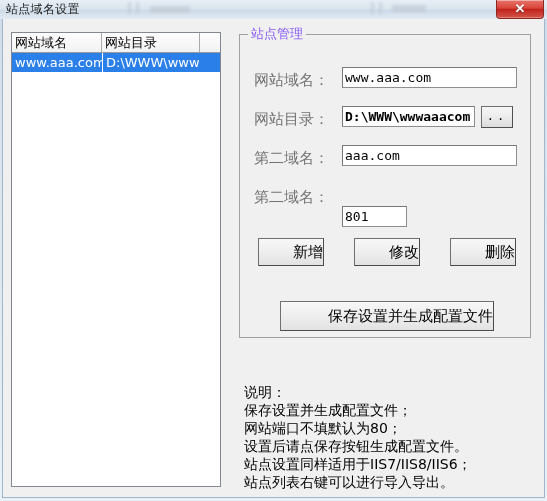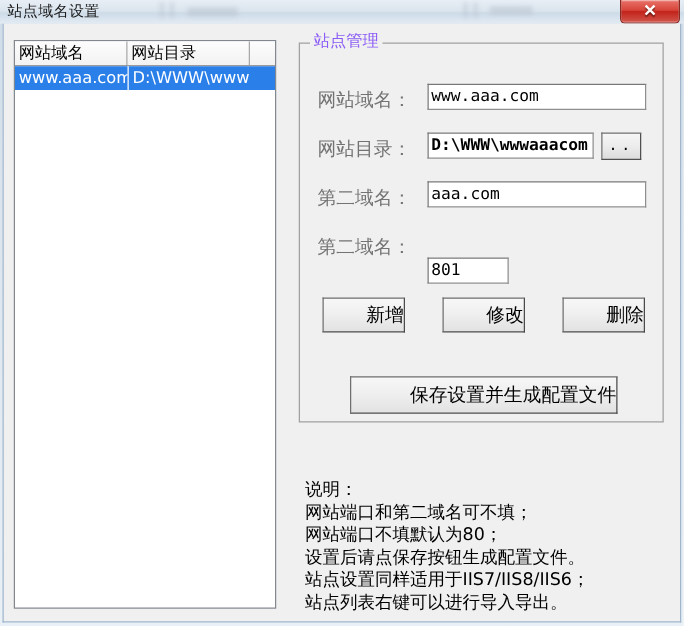--- a/index.html
+++ b/index.html
@@ -341,20 +341,20 @@
         <div class="textbox" id="tb-port">801</div>
       </div>
 
       <div class="action-button" id="btn-add">新增</div>
       <div class="action-button" id="btn-edit">修改</div>
       <div class="action-button" id="btn-del">删除</div>
       <div class="action-button" id="btn-save">保存设置并生成配置文件</div>
     </div>
 
     <div id="explain">说明：
-网站端口和第二域名可不填；
+保存设置并生成配置文件；
 网站端口不填默认为80；
 设置后请点保存按钮生成配置文件。
 站点设置同样适用于IIS7/IIS8/IIS6；
 站点列表右键可以进行导入导出。</div>
 
   </div>
 </div>
 
 </body></html>

